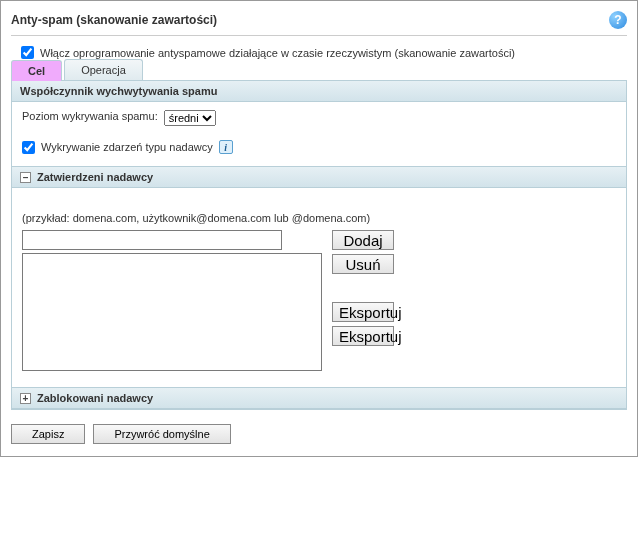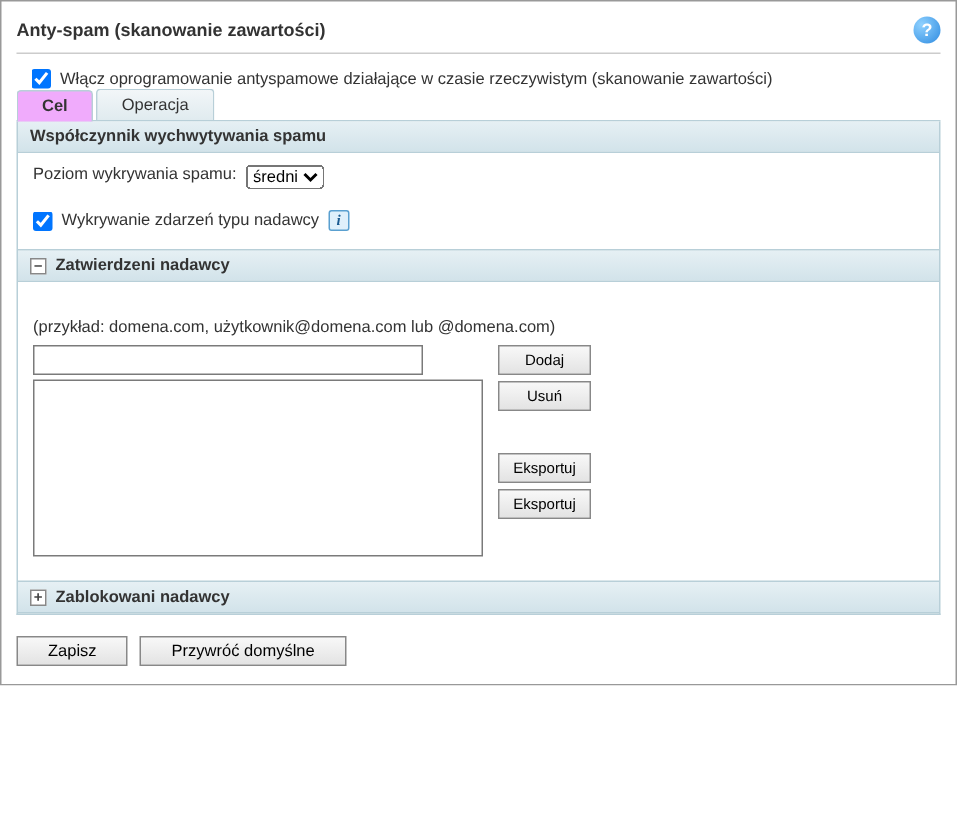--- a/index.html
+++ b/index.html
@@ -149,21 +149,21 @@
     overflow: auto;
   }
   .btns-col {
     display: flex;
     flex-direction: column;
     gap: 4px;
     width: 62px;
   }
   .btns-col .gap { height: 20px; }
   button.small {
-    font-size: 10px;
+    font-size: 15px;
     padding: 1px 6px;
     border: 1px solid #888;
     background: linear-gradient(#f8f8f8,#e3e3e3);
     cursor: pointer;
     width: 62px;
     height: 20px;
   }
   .blocked-gap { height: 8px; background:#fff; }
   .footer-btns {
     margin-top: 14px;

